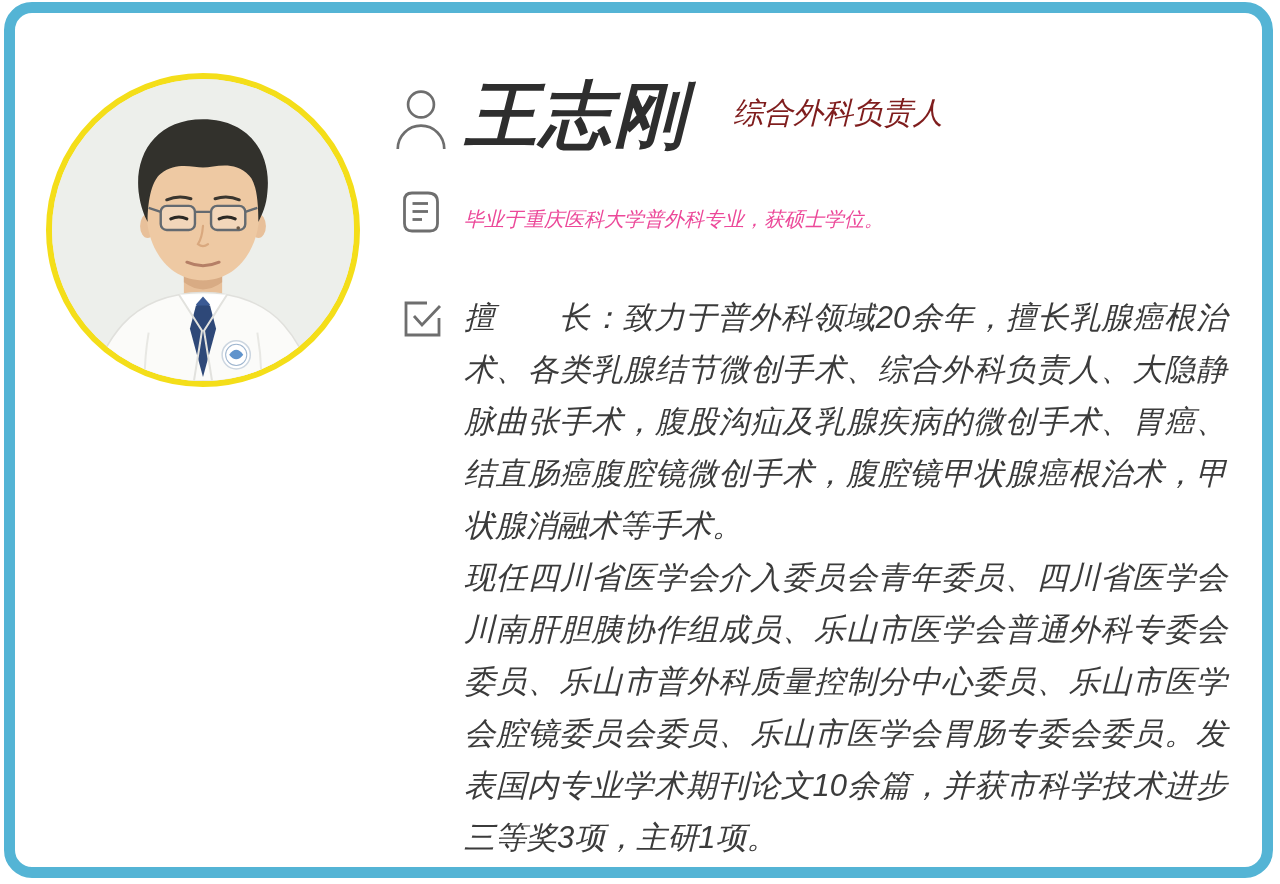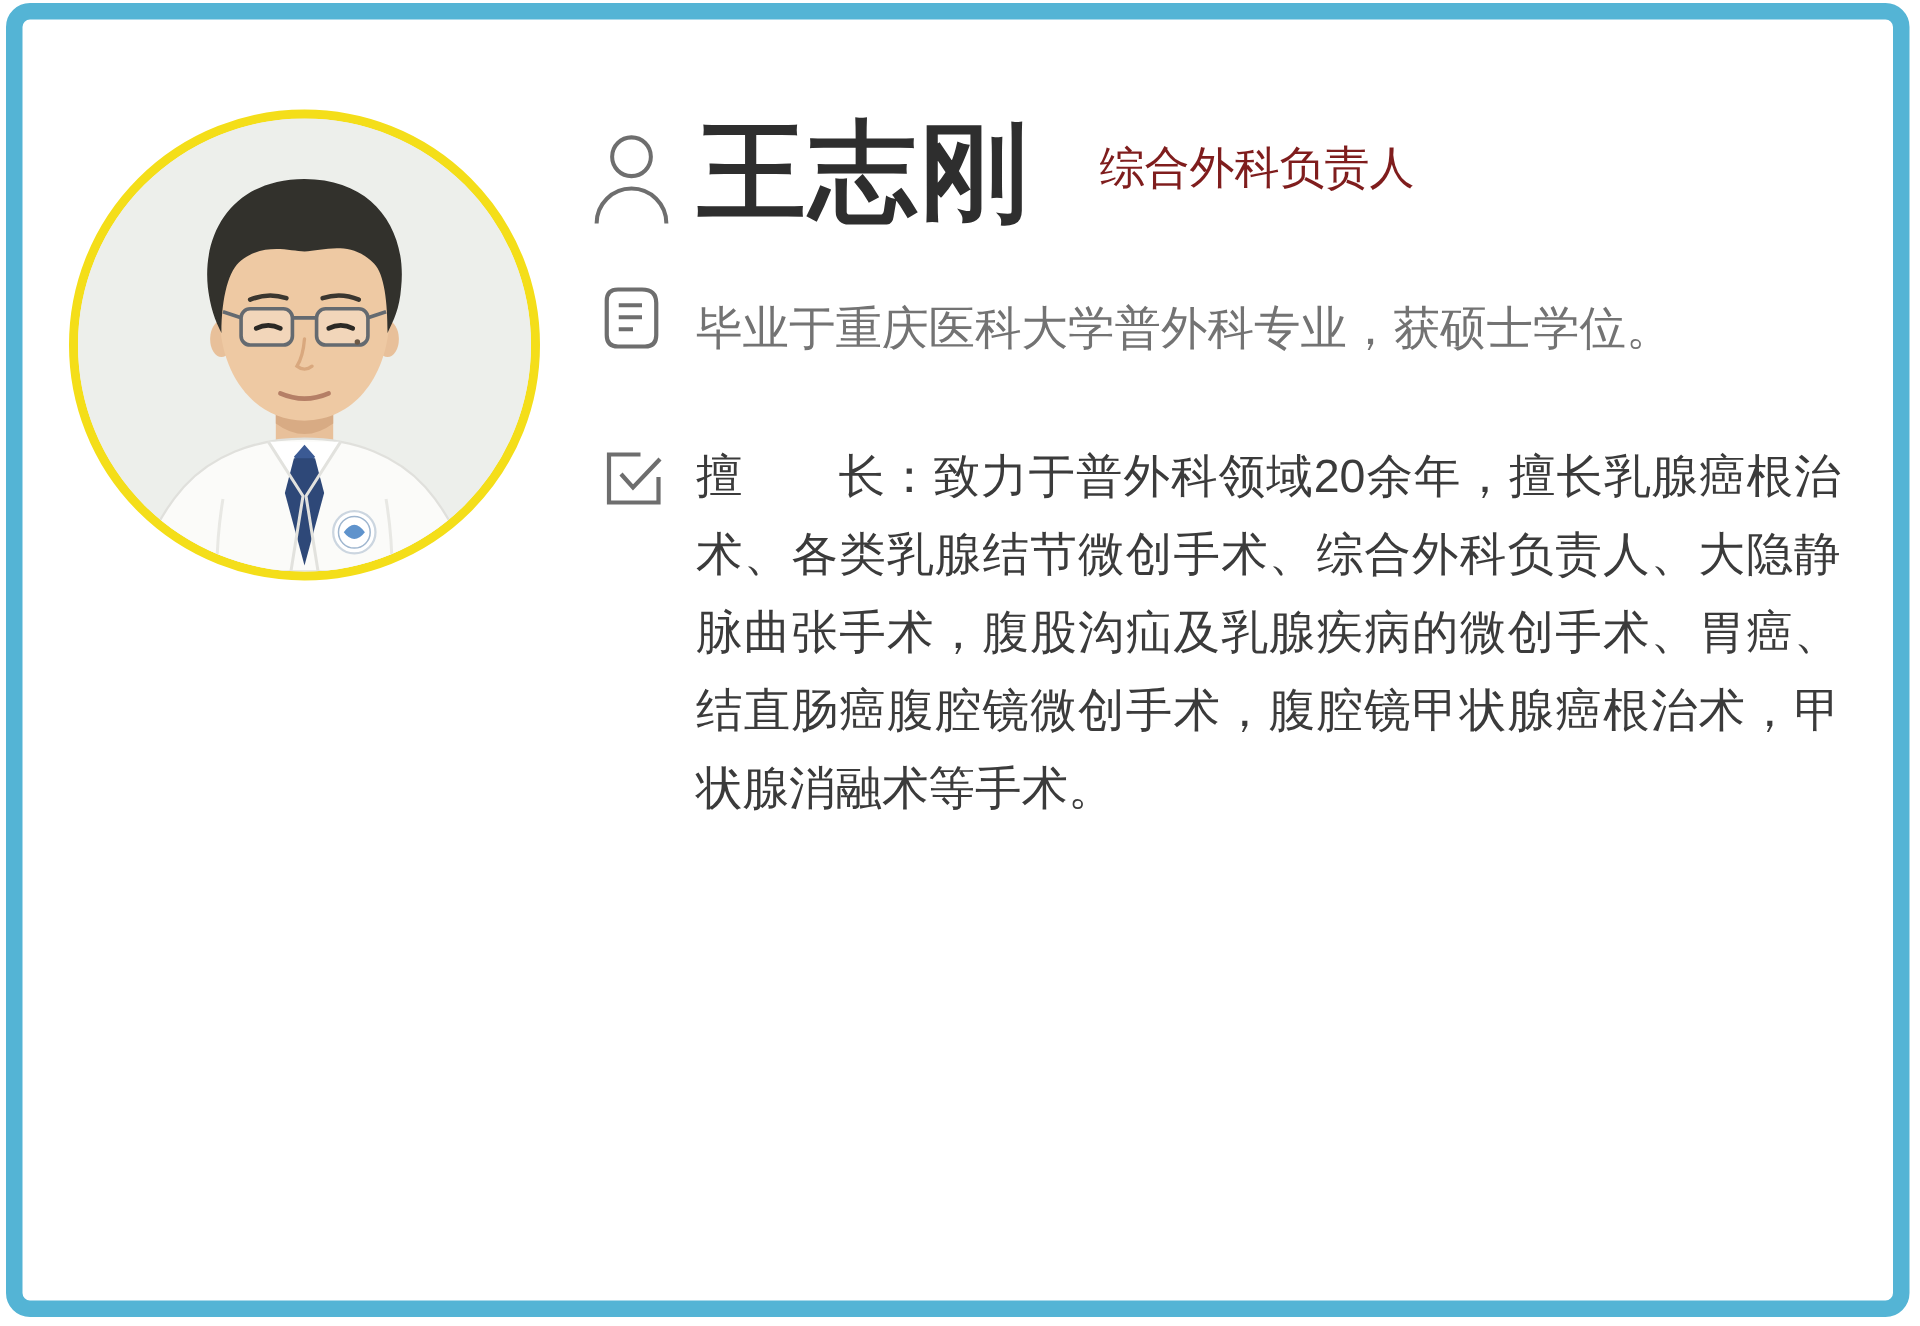--- a/index.html
+++ b/index.html
@@ -10,22 +10,23 @@
     position: relative; overflow: hidden;
   }
   .screen {
     position: absolute; left: 0; top: 0;
     width: 1280px; height: 884px; background: #ffffff;
   }
   .card {
     position: absolute;
     left: 4px; top: 2px; right: 7px; bottom: 6px;
     border: 11px solid #54b4d5;
-    border-radius: 16px;
+    border-radius: 28px;
     background: #ffffff;
+    font-style: italic;
   }
   .photo-ring {
     position: absolute; left: 31px; top: 60px;
     width: 314px; height: 314px;
     border: 6px solid #f4de19;
     border-radius: 50%;
     overflow: hidden;
     background: #edefeb;
   }
   .photo-ring svg { display: block; width: 100%; height: 100%; }
@@ -44,22 +45,22 @@
     white-space: nowrap;
   }
   .doctor-titles {
     position: absolute; left: 718px; top: 79px;
     font-size: 30px; line-height: 42px;
     color: #7f1d1d;
     white-space: nowrap;
   }
   .education-line {
     position: absolute; left: 449px; top: 186px;
-    font-size: 31px; line-height: 40px;
-    color: #737373;
+    font-size: 20px; line-height: 40px;
+    color: #ec4899;
     white-space: nowrap;
   }
   .bio-block {
     position: absolute; left: 449px; top: 279px;
     width: 763px;
     font-size: 31px; line-height: 52px;
     color: #3b3b3b;
     text-align: justify;
   }
   .bio-block p { margin: 0; }
@@ -141,16 +142,17 @@
     <div class="education-line">毕业于重庆医科大学普外科专业，获硕士学位。</div>
 
     <div class="icon checkbox-icon">
       <svg viewBox="0 0 42 42" fill="none" stroke="#6e6e6e" stroke-width="2.8">
         <path d="M38 19 V36 H5 V4 H26"></path>
         <path d="M13 17 L21 26 L39 7"></path>
       </svg>
     </div>
     <div class="bio-block">
       <p><span>擅　　长：</span><span>致力于普外科领域20余年，擅长乳腺癌根治术、各类乳腺结节微创手术、综合外科负责人、大隐静脉曲张手术，腹股沟疝及乳腺疾病的微创手术、胃癌、结直肠癌腹腔镜微创手术，腹腔镜甲状腺癌根治术，甲状腺消融术等手术。</span></p>
+      <p>现任四川省医学会介入委员会青年委员、四川省医学会川南肝胆胰协作组成员、乐山市医学会普通外科专委会委员、乐山市普外科质量控制分中心委员、乐山市医学会腔镜委员会委员、乐山市医学会胃肠专委会委员。发表国内专业学术期刊论文10余篇，并获市科学技术进步三等奖3项，主研1项。</p>
     </div>
 
   </div>
 </div>
 
 </body></html>

